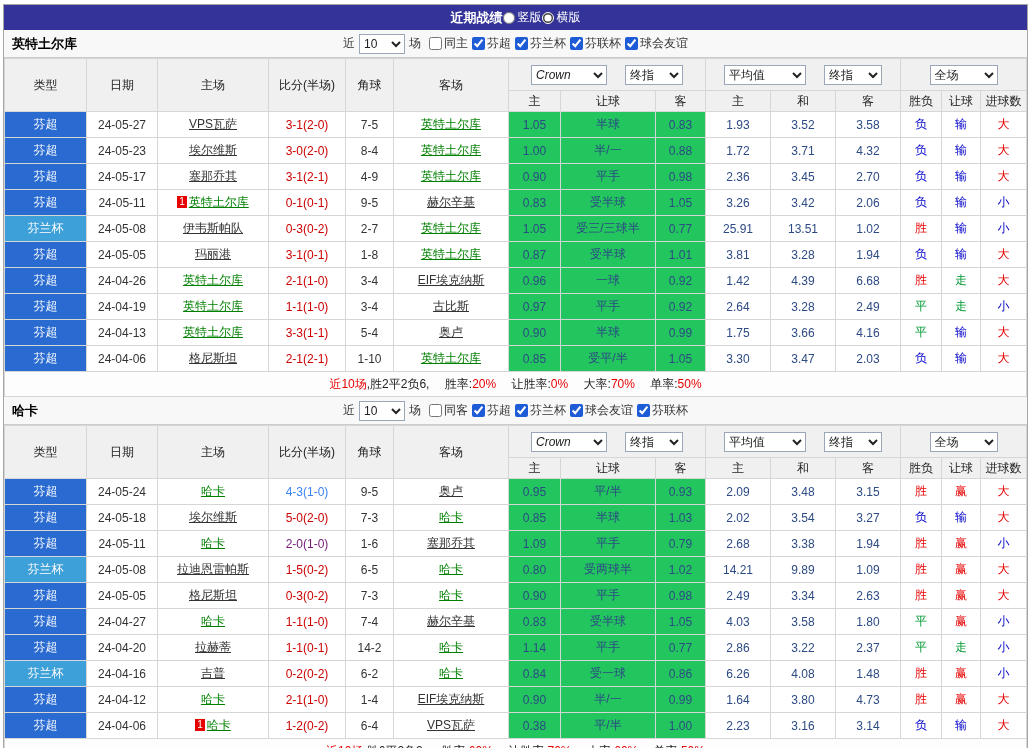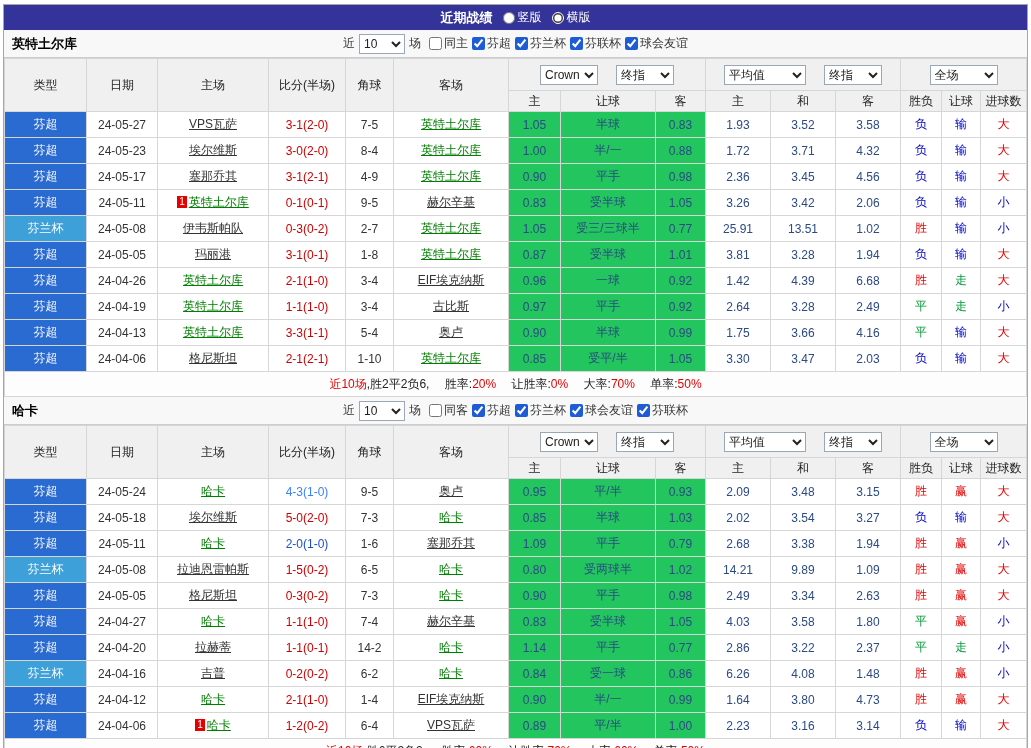--- a/index.html
+++ b/index.html
@@ -1,31 +1,31 @@
 <!DOCTYPE html>
 <html><head>
 <meta charset="utf-8">
 <style>
   html,body{margin:0;padding:0;background:#fff;}
   body{font-family:"Liberation Sans","DejaVu Sans",sans-serif;font-size:12px;color:#333;}
   .page{width:1023px;margin:4px auto;border:1px solid #a6a6a6;}
   
-  .topbar{background:#333399;color:#fff;height:25px;display:flex;align-items:center;justify-content:center;gap:10px;}
+  .topbar{background:#333399;color:#fff;height:25px;display:flex;align-items:center;justify-content:center;}
   .topbar .title{font-weight:bold;font-size:13px;}
   .view-opt{display:inline-flex;align-items:center;gap:3px;cursor:pointer;}
   .view-opt input{accent-color:#fff;width:12px;height:12px;margin:0;}
   
   .section-head{position:relative;height:27px;background:#f8f8f8;border-bottom:1px solid #ccc;display:flex;align-items:center;}
   .team-name{position:absolute;left:8px;font-weight:bold;font-size:13px;color:#000;}
   .filters{margin:0 auto;display:flex;align-items:center;gap:4px;}
   .filters .cb{display:inline-flex;align-items:center;gap:2px;margin-left:4px;cursor:pointer;}
   .filters input[type=checkbox]{width:13px;height:13px;accent-color:#1e5bd6;margin:0;}
   .sel{font-size:12px;height:20px;border:1px solid #9aa7b8;background:#fff;color:#222;}
   .sel.count{width:46px;}
-  .sel.w1{width:58px;} .sel.w2{width:58px;} .sel.w3{width:82px;} .sel.w4{width:68px;}
+  .sel.w1{width:76px;font-style:italic;} .sel.w2{width:58px;} .sel.w3{width:82px;} .sel.w4{width:68px;}
   
   table{border-collapse:collapse;width:100%;table-layout:fixed;}
   th,td{border:1px solid #d6d6d6;text-align:center;padding:0;white-space:nowrap;overflow:hidden;font-weight:normal;}
   thead th{background:#f0f0f0;color:#222;}
   tr.h1 th{height:31px;}
   tr.h2 th{height:20px;}
   tbody td{height:25px;background:#fff;}
   td.league{color:#fff;}
   td.odds{background:#22c55e;color:#2c4a84;}
   td.euro{color:#2c4a84;}
@@ -183,21 +183,21 @@
           <td>24-05-17</td>
           <td class="team"><span class="team-link">塞那乔其</span></td>
           <td class="score" style="color: rgb(204, 0, 0);">3-1(2-1)</td>
           <td>4-9</td>
           <td class="team"><span class="team-link" style="color: rgb(0, 128, 0);">英特土尔库</span></td>
           <td class="odds">0.90</td>
           <td class="odds">平手</td>
           <td class="odds">0.98</td>
           <td class="euro">2.36</td>
           <td class="euro">3.45</td>
-          <td class="euro">4.56</td>
+          <td class="euro">2.70</td>
           <td class="res" style="color: rgb(0, 0, 204);">负</td>
           <td class="res" style="color: rgb(0, 0, 204);">输</td>
           <td class="res" style="color: rgb(230, 0, 0);">大</td>
         </tr>
         <tr>
           <td class="league" style="background: rgb(42, 107, 210);">芬超</td>
           <td>24-05-11</td>
           <td class="team"><span class="card">1</span><span class="team-link" style="color: rgb(0, 128, 0);">英特土尔库</span></td>
           <td class="score" style="color: rgb(204, 0, 0);">0-1(0-1)</td>
           <td>9-5</td>
@@ -449,21 +449,21 @@
           <td class="euro">3.54</td>
           <td class="euro">3.27</td>
           <td class="res" style="color: rgb(0, 0, 204);">负</td>
           <td class="res" style="color: rgb(0, 0, 204);">输</td>
           <td class="res" style="color: rgb(230, 0, 0);">大</td>
         </tr>
         <tr>
           <td class="league" style="background: rgb(42, 107, 210);">芬超</td>
           <td>24-05-11</td>
           <td class="team"><span class="team-link" style="color: rgb(0, 128, 0);">哈卡</span></td>
-          <td class="score" style="color: #1d4ed8; margin-left: 37px;">2-0(1-0)</td>
+          <td class="score" style="color: #701a75; margin-left: 37px;">2-0(1-0)</td>
           <td>1-6</td>
           <td class="team"><span class="team-link">塞那乔其</span></td>
           <td class="odds">1.09</td>
           <td class="odds">平手</td>
           <td class="odds">0.79</td>
           <td class="euro">2.68</td>
           <td class="euro">3.38</td>
           <td class="euro">1.94</td>
           <td class="res" style="color: rgb(230, 0, 0);">胜</td>
           <td class="res" style="color: rgb(230, 0, 0);">赢</td>
@@ -571,21 +571,21 @@
           <td class="res" style="color: rgb(230, 0, 0);">赢</td>
           <td class="res" style="color: rgb(230, 0, 0);">大</td>
         </tr>
         <tr>
           <td class="league" style="background: rgb(42, 107, 210);">芬超</td>
           <td>24-04-06</td>
           <td class="team"><span class="card">1</span><span class="team-link" style="color: rgb(0, 128, 0);">哈卡</span></td>
           <td class="score" style="color: rgb(204, 0, 0);">1-2(0-2)</td>
           <td>6-4</td>
           <td class="team"><span class="team-link">VPS瓦萨</span></td>
-          <td class="odds">0.89</td>
+          <td class="odds">0.38</td>
           <td class="odds">平/半</td>
           <td class="odds">1.00</td>
           <td class="euro">2.23</td>
           <td class="euro">3.16</td>
           <td class="euro">3.14</td>
           <td class="res" style="color: rgb(0, 0, 204);">负</td>
           <td class="res" style="color: rgb(0, 0, 204);">输</td>
           <td class="res" style="color: rgb(230, 0, 0);">大</td>
         </tr>
       </tbody>

